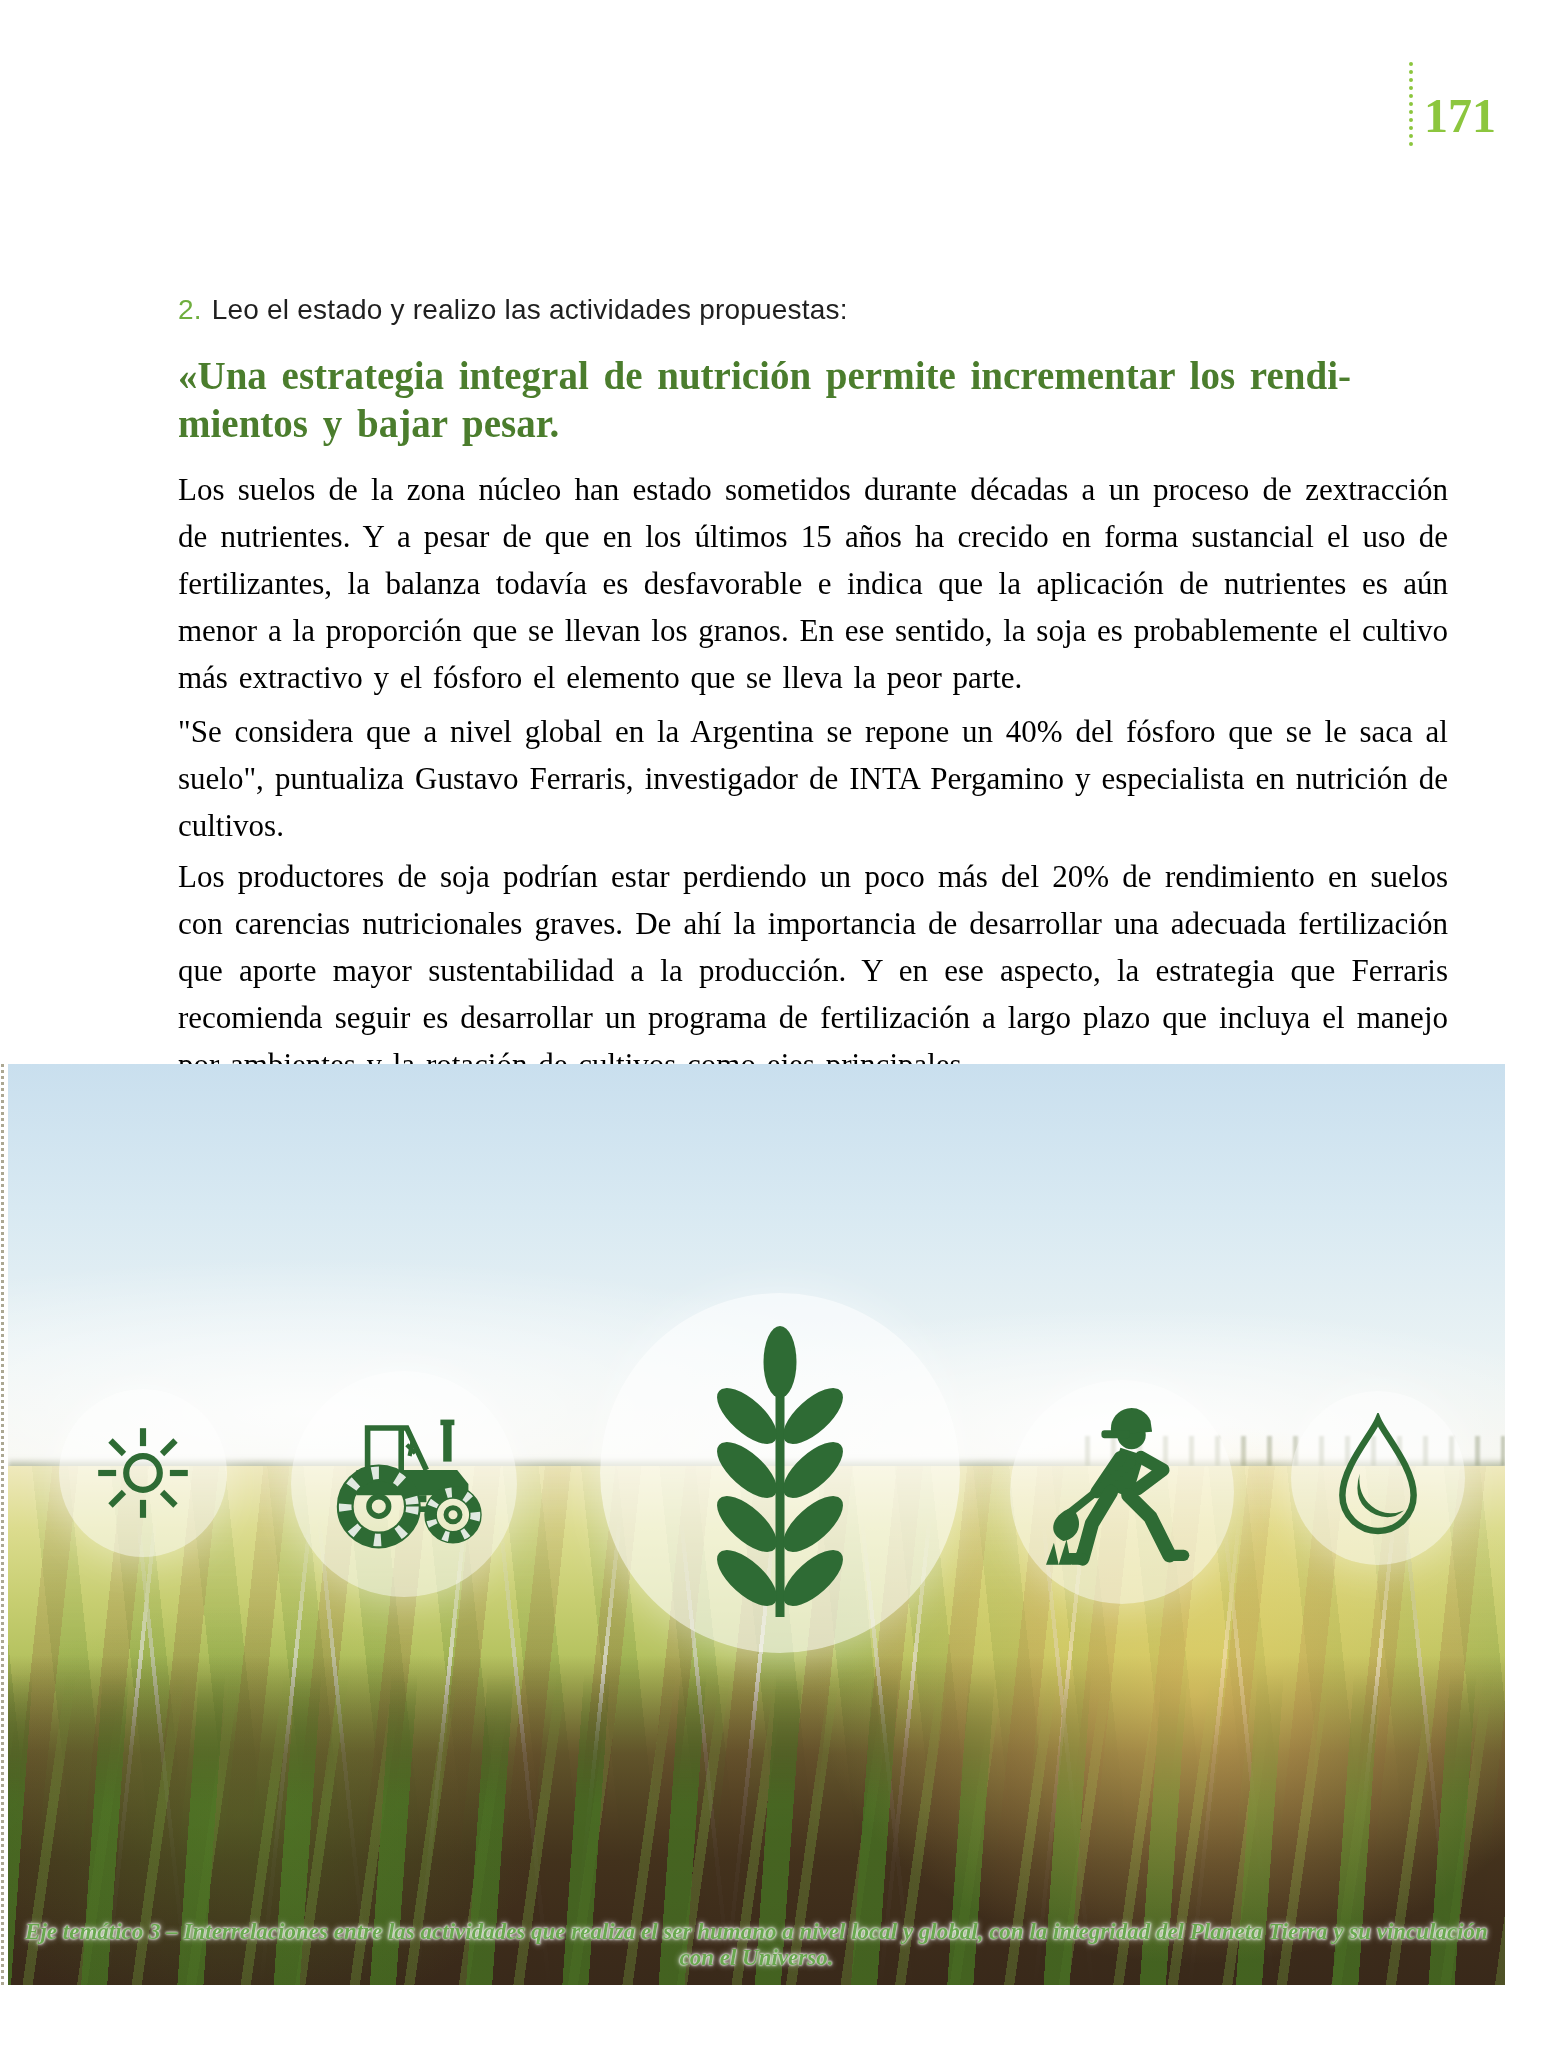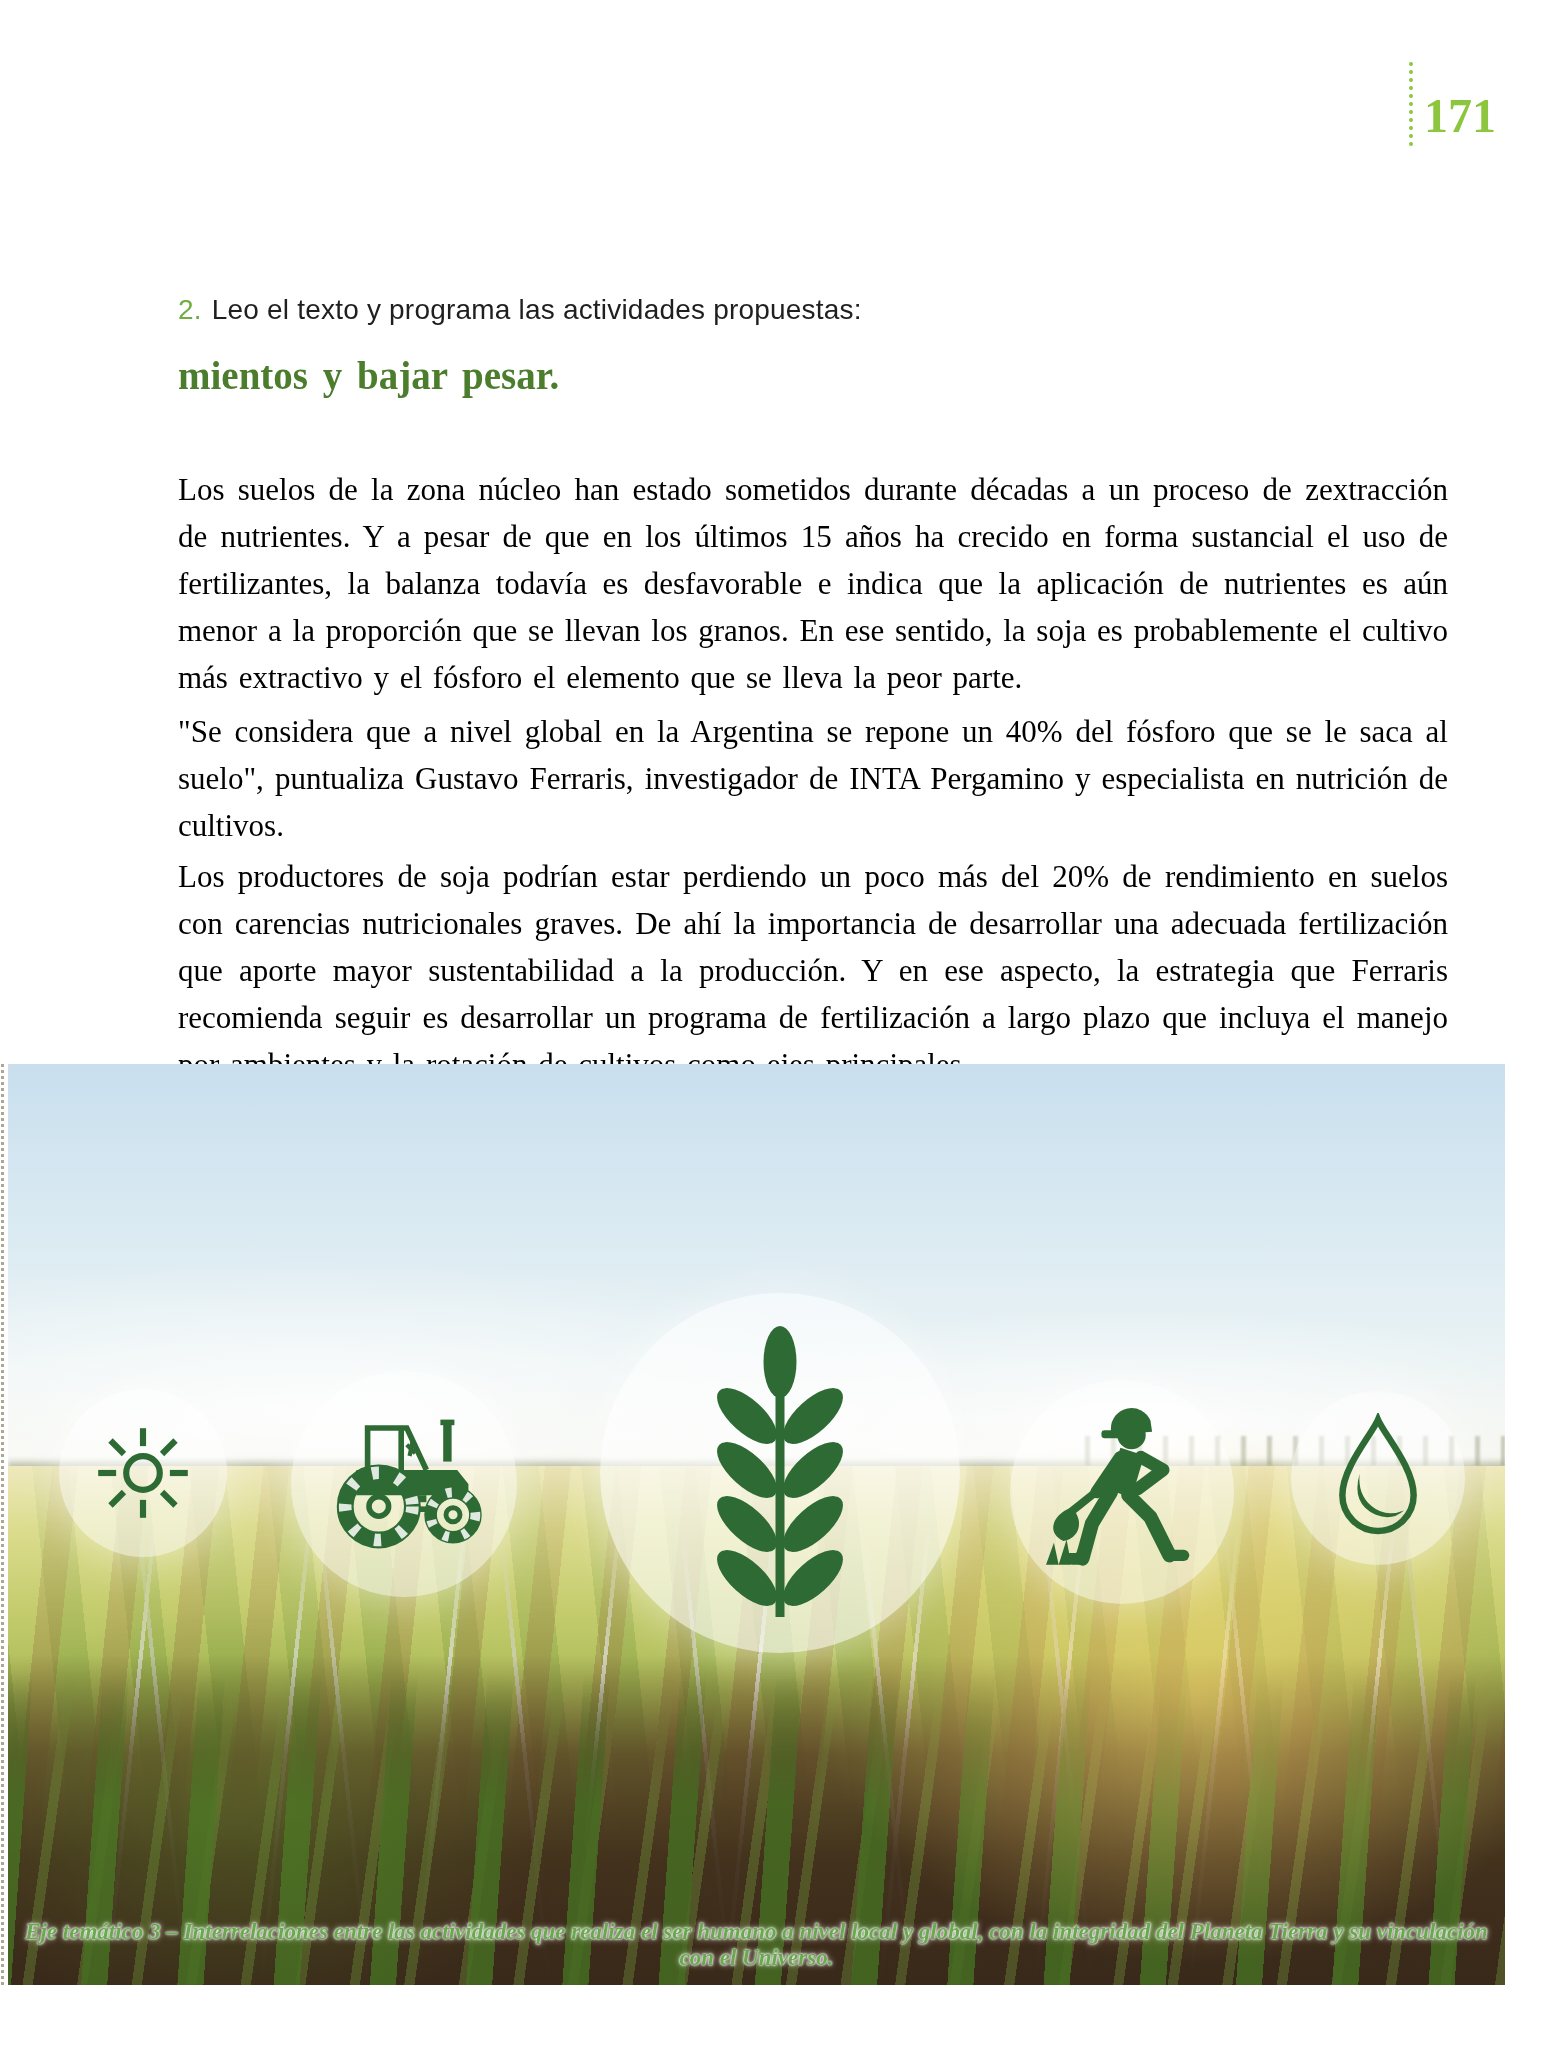--- a/index.html
+++ b/index.html
@@ -90,24 +90,25 @@
 </style>
 </head>
 <body>
 
 <div class="page">
 
   <div class="pagenum-dots"></div>
   <div class="pagenum">171</div>
 
   <div class="activity-line">
-    <span class="act-num">2.</span><span>Leo el texto y programa las actividades propuestas:</span>
+    <span class="act-num">2.</span><span>Leo el estado y realizo las actividades propuestas:</span>
   </div>
 
   <h1 class="article-title">
+    <span>«Una estrategia integral de nutrición permite incrementar los rendi-</span>
     <span>mientos y bajar pesar.</span>
   </h1>
 
   <p class="body-para p1">Los suelos de la zona núcleo han estado sometidos durante décadas a un proceso de zextracción de nutrientes. Y a pesar de que en los últimos 15 años ha crecido en forma sustancial el uso de fertilizantes, la balanza todavía es desfavorable e indica que la aplicación de nutrientes es aún menor a la proporción que se llevan los granos. En ese sentido, la soja es probablemente el cultivo más extractivo y el fósforo el elemento que se lleva la peor parte.</p>
   <p class="body-para p2">"Se considera que a nivel global en la Argentina se repone un 40% del fósforo que se le saca al suelo", puntualiza Gustavo Ferraris, investigador de INTA Pergamino y especialista en nutrición de cultivos.</p>
   <p class="body-para p3">Los productores de soja podrían estar perdiendo un poco más del 20% de rendimiento en suelos con carencias nutricionales graves. De ahí la importancia de desarrollar una adecuada fertilización que aporte mayor sustentabilidad a la producción. Y en ese aspecto, la estrategia que Ferraris recomienda seguir es desarrollar un programa de fertilización a largo plazo que incluya el manejo por ambientes y la rotación de cultivos como ejes principales.</p>
 
   <div class="task-a">
     <span class="task-letter">a.</span>
     <div class="task-text">Investigo qué podría sucederle a una persona que incluye la soja como la principal fuente de proteína en su dieta diaria, si el rendimiento de los suelos se sigue perdiente y se continúa con la producción de este alimento con carencias nutricionales.</div>

